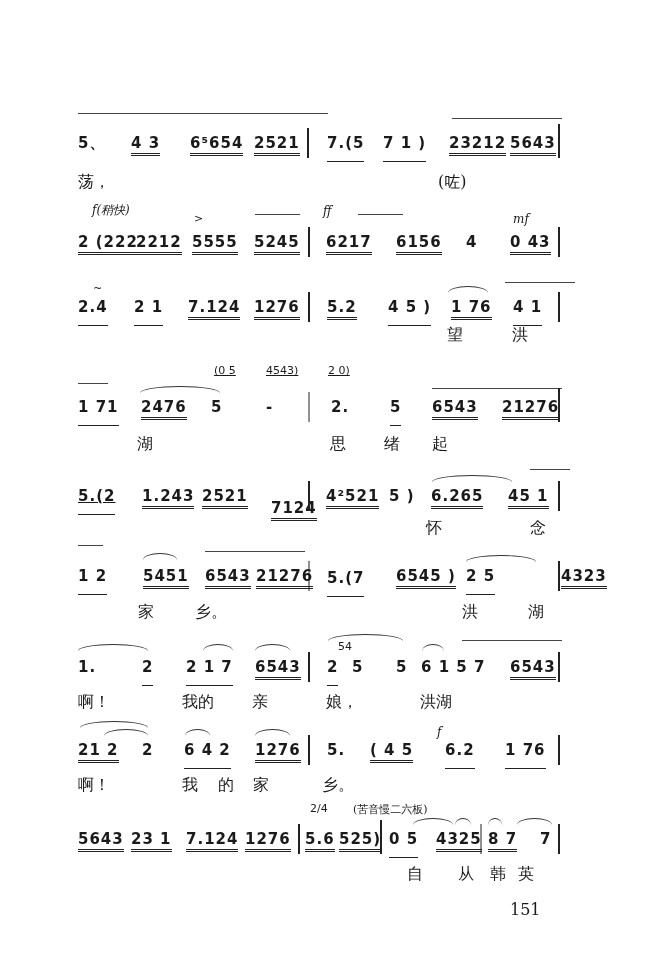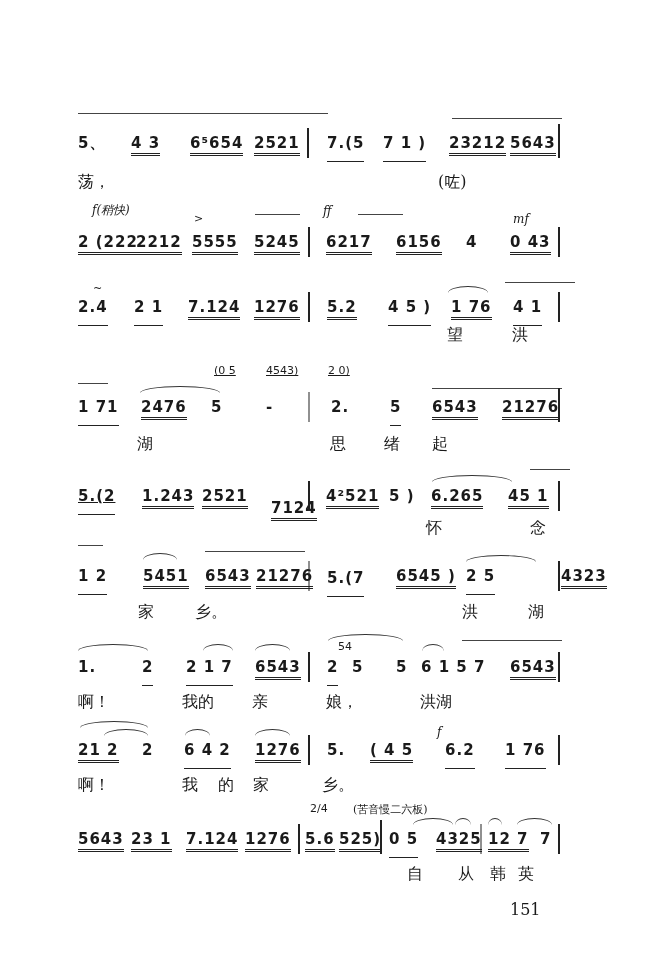--- a/index.html
+++ b/index.html
@@ -197,21 +197,21 @@
   <span class="n u2" style="left:131px;top:30px;">23 1</span>
   <span class="n u2" style="left:186px;top:30px;">7.124</span>
   <span class="n u2" style="left:245px;top:30px;">1276</span>
   <div class="bar" style="left:298px;top:24px;height:30px;"></div>
   <span class="n u2" style="left:305px;top:30px;">5.6</span>
   <span class="n u2" style="left:339px;top:30px;">525)</span>
   <div class="bar" style="left:380px;top:20px;height:34px;"></div>
   <span class="n u1" style="left:389px;top:30px;">0 5</span>
   <span class="n u2" style="left:436px;top:30px;">4325</span>
   <div class="bar" style="left:480px;top:24px;height:30px;opacity:0.5;"></div>
-  <span class="n u2" style="left:488px;top:30px;">12 7</span>
+  <span class="n u2" style="left:488px;top:30px;">8 7</span>
   <span class="n" style="left:540px;top:30px;">7</span>
   <div class="bar" style="left:558px;top:24px;height:30px;"></div>
   <span class="lyr" style="left:407px;top:64px;">自</span>
   <span class="lyr" style="left:458px;top:64px;">从</span>
   <span class="lyr" style="left:490px;top:64px;">韩</span>
   <span class="lyr" style="left:518px;top:64px;">英</span>
 </div>
 
 <span class="pageno">151</span>
 

